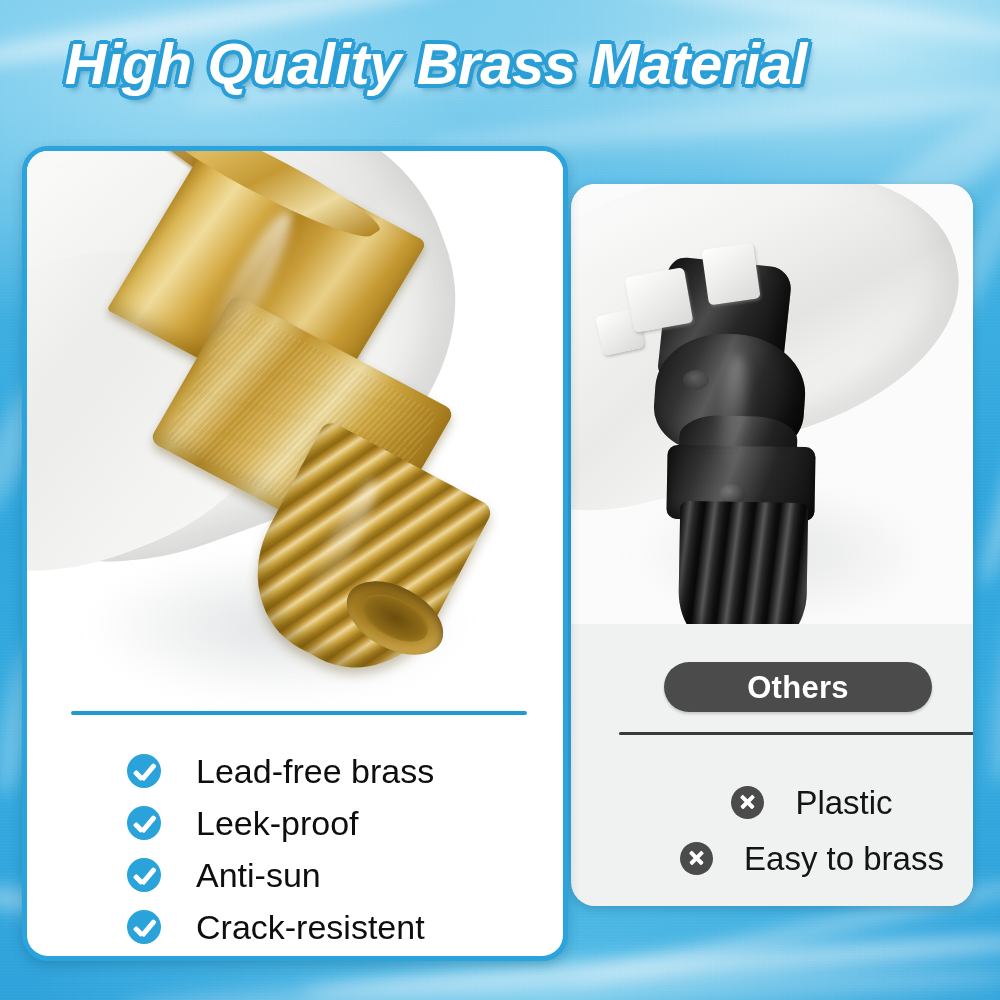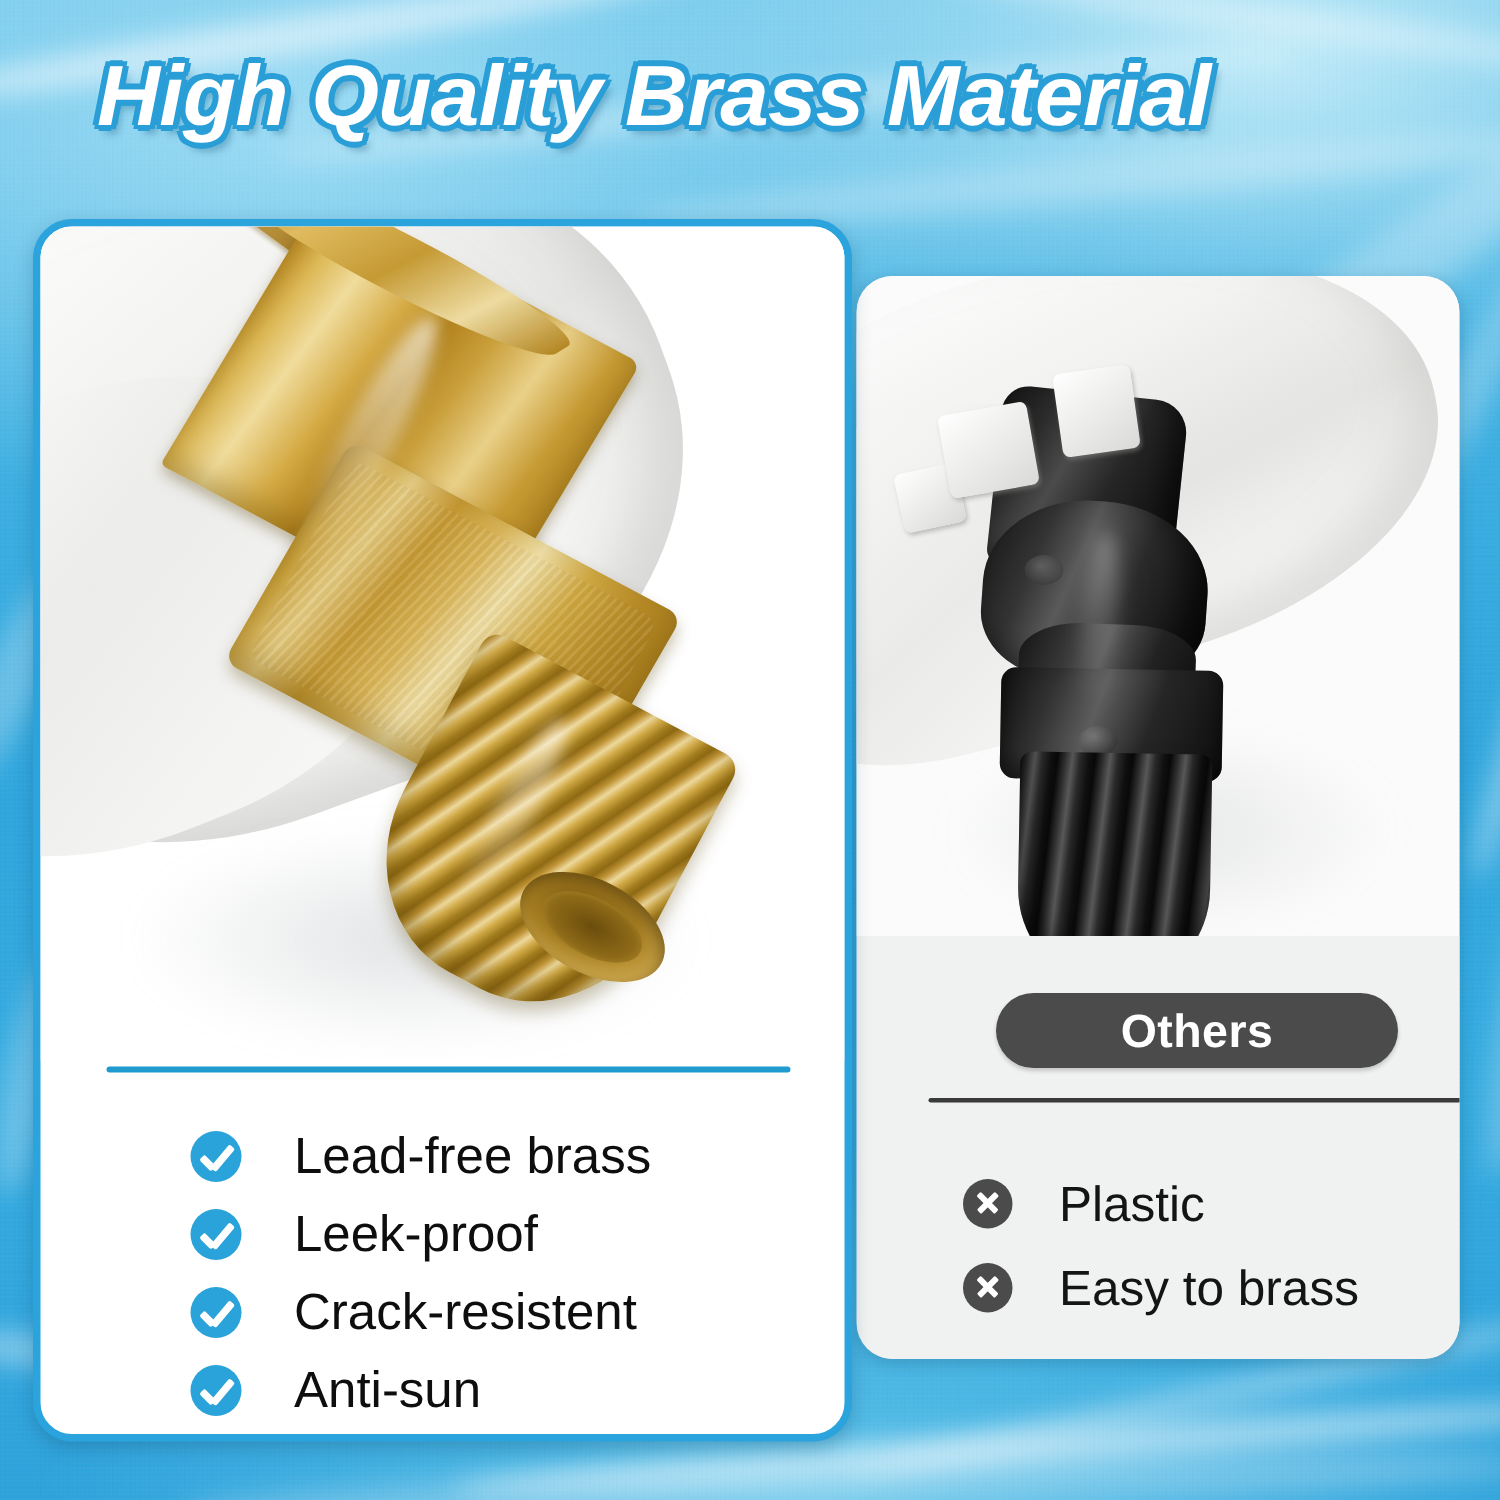--- a/index.html
+++ b/index.html
@@ -76,21 +76,21 @@
   }
   #others-badge span{
     color:#ffffff;font-size:31px;font-weight:bold;line-height:1;
     letter-spacing:.3px;
   }
   #right-divider{
     position:absolute;left:32px;top:108px;width:374px;height:3px;
     background:#3a3a3a;border-radius:2px;
   }
   #right-list{position:absolute;left:55px;top:150px;width:340px;}
-  .xrow{display:flex;align-items:center;height:56px;}
+  .xrow{display:flex;align-items:center;height:56px;justify-content:center;}
   .x-icon{
     width:33px;height:33px;border-radius:50%;
     background:#4b4b4b;flex:0 0 auto;
     display:flex;align-items:center;justify-content:center;
     position:relative;
   }
   .x-icon i{
     position:absolute;width:17px;height:3.6px;background:#ffffff;border-radius:1px;
   }
   .x-icon i.a{transform:rotate(45deg);}
@@ -401,25 +401,25 @@
           <i class="long"></i>
       </span>
       <span class="lbl">Leek-proof</span>
     </div>
 
     <div class="crow">
       <span class="check-icon">
         <i class="short"></i>
           <i class="long"></i>
       </span>
-      <span class="lbl">Crack-resistent</span>
+      <span class="lbl">Anti-sun</span>
     </div>
 
     <div class="crow">
       <span class="check-icon">
         <i class="short"></i>
           <i class="long"></i>
       </span>
-      <span class="lbl">Anti-sun</span>
+      <span class="lbl">Crack-resistent</span>
     </div>
 
   </div>
 </section>
 
 </body></html>

